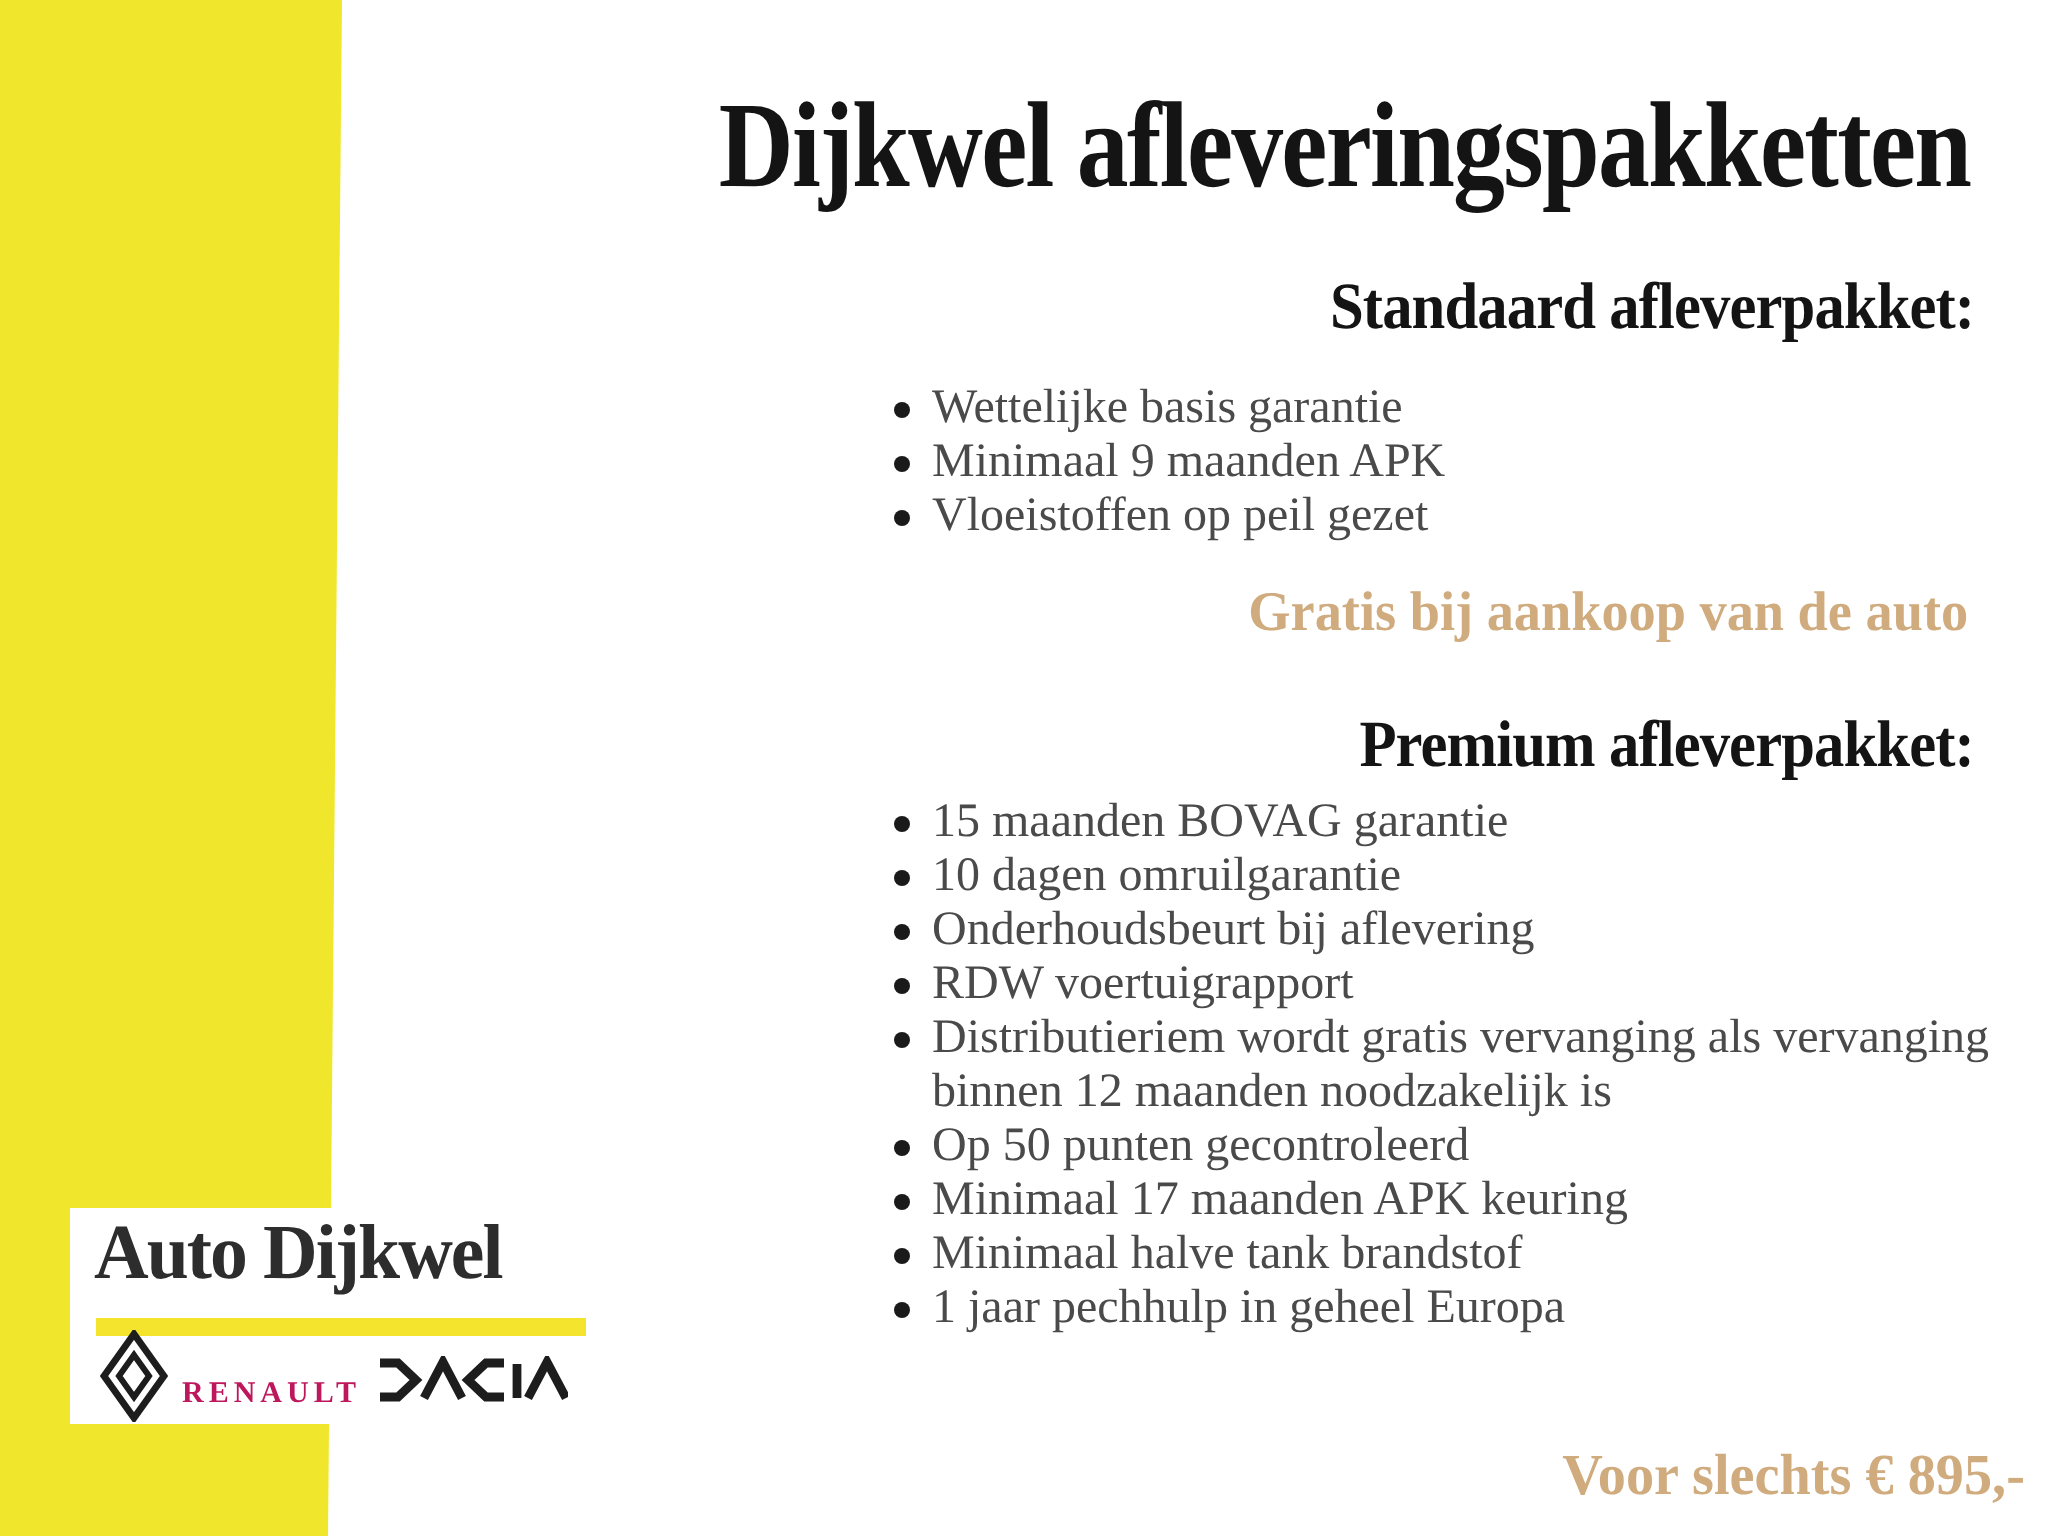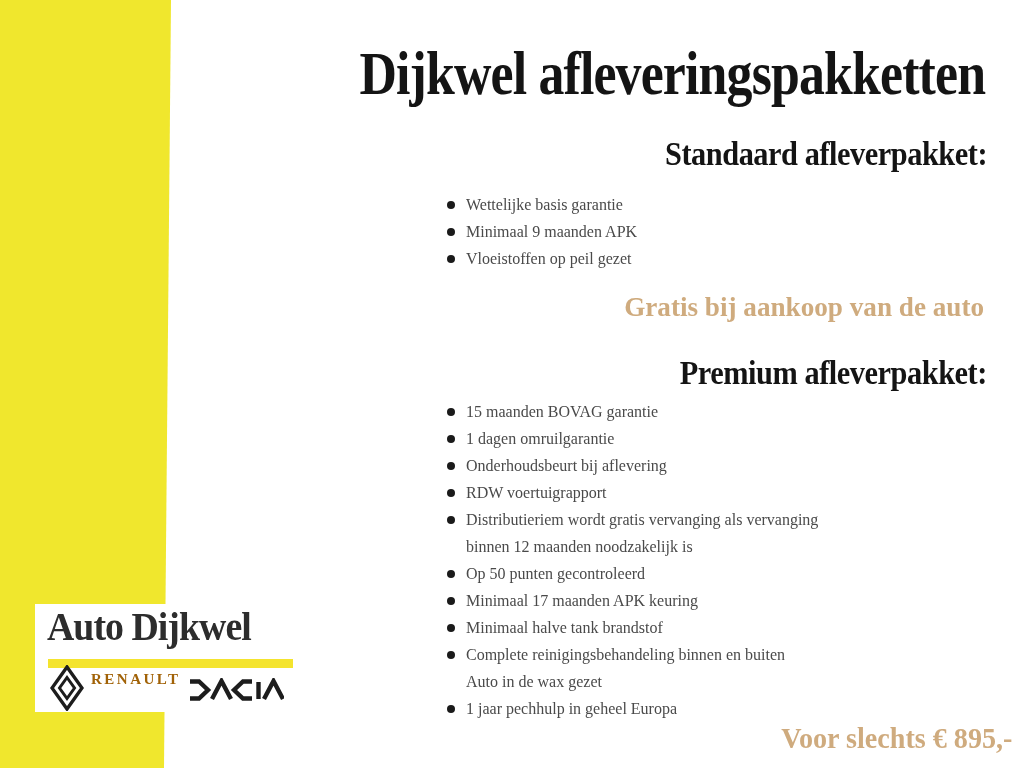--- a/index.html
+++ b/index.html
@@ -29,21 +29,21 @@
     font-size:33px; font-weight:800; color:#141414;
     letter-spacing:-0.5px; white-space:nowrap;
     transform:scaleX(0.92); transform-origin:100% 50%;
   }
   .standard-heading { top:136px; }
   .premium-heading  { top:355px; }
 
   
   .bullet-list {
     position:absolute; left:447px; margin:0; padding:0; list-style:none;
-    font-size:16px; line-height:27px; color:#4a4a4a;
+    font-size:24px; line-height:27px; color:#4a4a4a;
   }
   .standard-list { top:191px; }
   .premium-list  { top:398px; }
   .bullet-list li { display:flex; align-items:flex-start; }
   .bullet-dot {
     flex:none; width:8px; height:8px; border-radius:50%;
     background:#1a1a1a; margin:10px 11px 0 0;
   }
 
   
@@ -63,22 +63,22 @@
     position:absolute; left:12px; top:0px;
     font-size:39px; font-weight:800; color:#2d2d2d; letter-spacing:-1px;
     white-space:nowrap; transform:scaleX(0.97); transform-origin:0 50%;
   }
   .logo-underline {
     position:absolute; left:13px; top:55px; width:245px; height:9px;
     background:#f4e42e;
   }
   .renault-diamond { position:absolute; left:15px; top:61px; }
   .renault-word {
-    position:absolute; left:56px; top:67px;
-    font-size:15px; font-weight:700; letter-spacing:2.5px; color:#a16207;
+    position:absolute; left:56px; top:85px;
+    font-size:15px; font-weight:700; letter-spacing:2.5px; color:#be185d;
     white-space:nowrap;
   }
   .dacia-logo { position:absolute; left:153px; top:74px; }
 </style>
 </head>
 <body>
 
 <div class="canvas">
 
   <div class="yellow-band"></div>
@@ -115,21 +115,21 @@
   <ul class="bullet-list premium-list">
       <li>
         <span class="bullet-dot"></span>
         <div>
           <div>15 maanden BOVAG garantie</div>
         </div>
       </li>
       <li>
         <span class="bullet-dot"></span>
         <div>
-          <div>1 dagen omruilgarantie</div>
+          <div>10 dagen omruilgarantie</div>
         </div>
       </li>
       <li>
         <span class="bullet-dot"></span>
         <div>
           <div>Onderhoudsbeurt bij aflevering</div>
         </div>
       </li>
       <li>
         <span class="bullet-dot"></span>
@@ -158,27 +158,20 @@
       </li>
       <li>
         <span class="bullet-dot"></span>
         <div>
           <div>Minimaal halve tank brandstof</div>
         </div>
       </li>
       <li>
         <span class="bullet-dot"></span>
         <div>
-          <div>Complete reinigingsbehandeling binnen en buiten</div>
-          <div>Auto in de wax gezet</div>
-        </div>
-      </li>
-      <li>
-        <span class="bullet-dot"></span>
-        <div>
           <div>1 jaar pechhulp in geheel Europa</div>
         </div>
       </li>
     </ul>
 
   <div class="note price-note">Voor slechts € 895,-</div>
 
   <div class="logo-card">
     <div class="dealer-name">Auto Dijkwel</div>
     <div class="logo-underline"></div>

